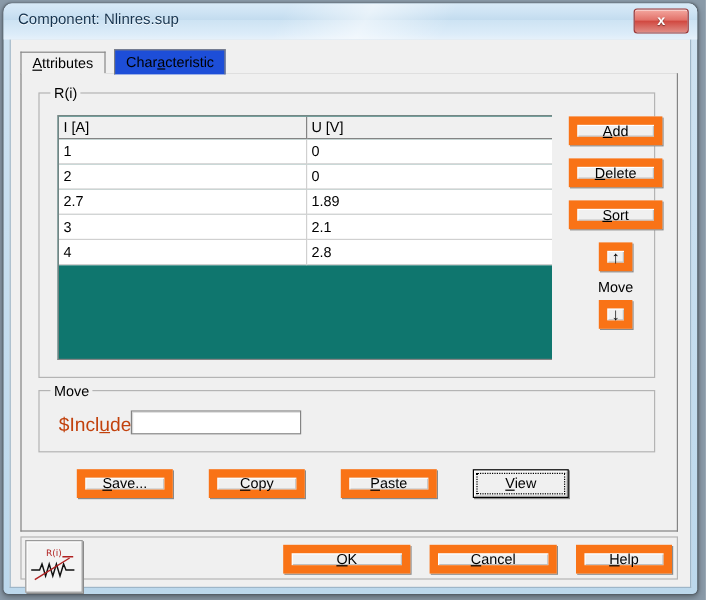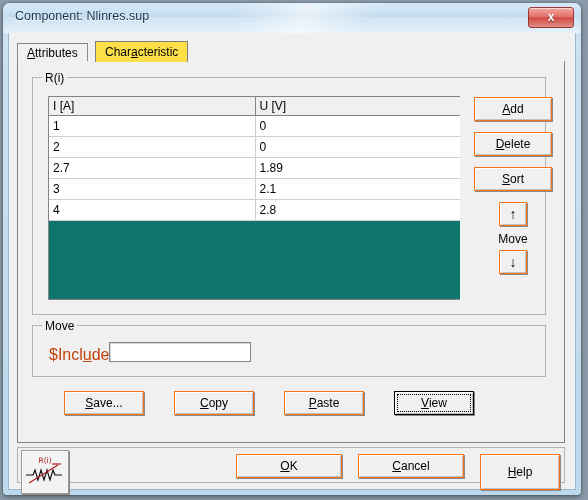--- a/index.html
+++ b/index.html
@@ -81,21 +81,21 @@
     border-bottom: none;
     box-sizing: border-box;
     font-size: 12px;
     color: #000;
     padding: 2px 9px 0 9px;
     cursor: pointer;
     white-space: nowrap;
   }
   .tab.active {
     top: 0px; height: 21px;
-    background: #fde047;
+    background: #1d4ed8;
     border-color: #808080;
     z-index: 3;
     padding-top: 3px;
   }
   #tab-attributes { left: 0; }
   #tab-characteristic { left: 78px; }
   #tab-filler {
     position:absolute; left: 0; top: 20px; width: 548px; height: 1px;
     background: #848484;
   }
@@ -163,21 +163,21 @@
     box-sizing: border-box;
     color: #000;
     white-space: nowrap;
   }
   #char-table col.c1 { width: 206px; }
   #char-table col.c2 { width: 205px; }
   
   .btn {
     position: absolute;
     background: #f0f0f0;
-    border: 1px solid #f97316;
+    border: 7px solid #f97316;
     box-shadow: inset 1px 1px 0 #ffffff, inset -1px -1px 0 #c0c0c0, 1px 1px 0 #8a8a8a;
     box-sizing: border-box;
     font-size: 12px;
     color: #000;
     text-align: center;
     cursor: pointer;
     white-space: nowrap;
     display: flex; align-items: center; justify-content: center;
   }
   .btn.focused {
@@ -243,21 +243,21 @@
     position: absolute; left: 3px; top: 2px;
     width: 48px; height: 44px;
     background: #f3f3f3;
     border: 1px solid #9a9a9a;
     box-shadow: inset 1px 1px 0 #ffffff, 1px 1px 0 #8a8a8a;
     box-sizing: border-box;
     overflow: hidden;
   }
   #btn-ok     { left: 218px; top: 6px;  width: 106px; height: 24px; }
   #btn-cancel { left: 340px; top: 6px;  width: 106px; height: 24px; }
-  #btn-help   { left: 462px; top: 6px;  width: 80px;  height: 36px; text-align: right; }
+  #btn-help   { left: 462px; top: 6px;  width: 80px;  height: 24px; text-align: right; }
   .u { text-decoration: underline; }
 </style>
 </head>
 <body>
 
 <div id="window">
 
   <div id="titlebar">
     <div id="title-text">Component: Nlinres.sup</div>
     <div id="close-button">

